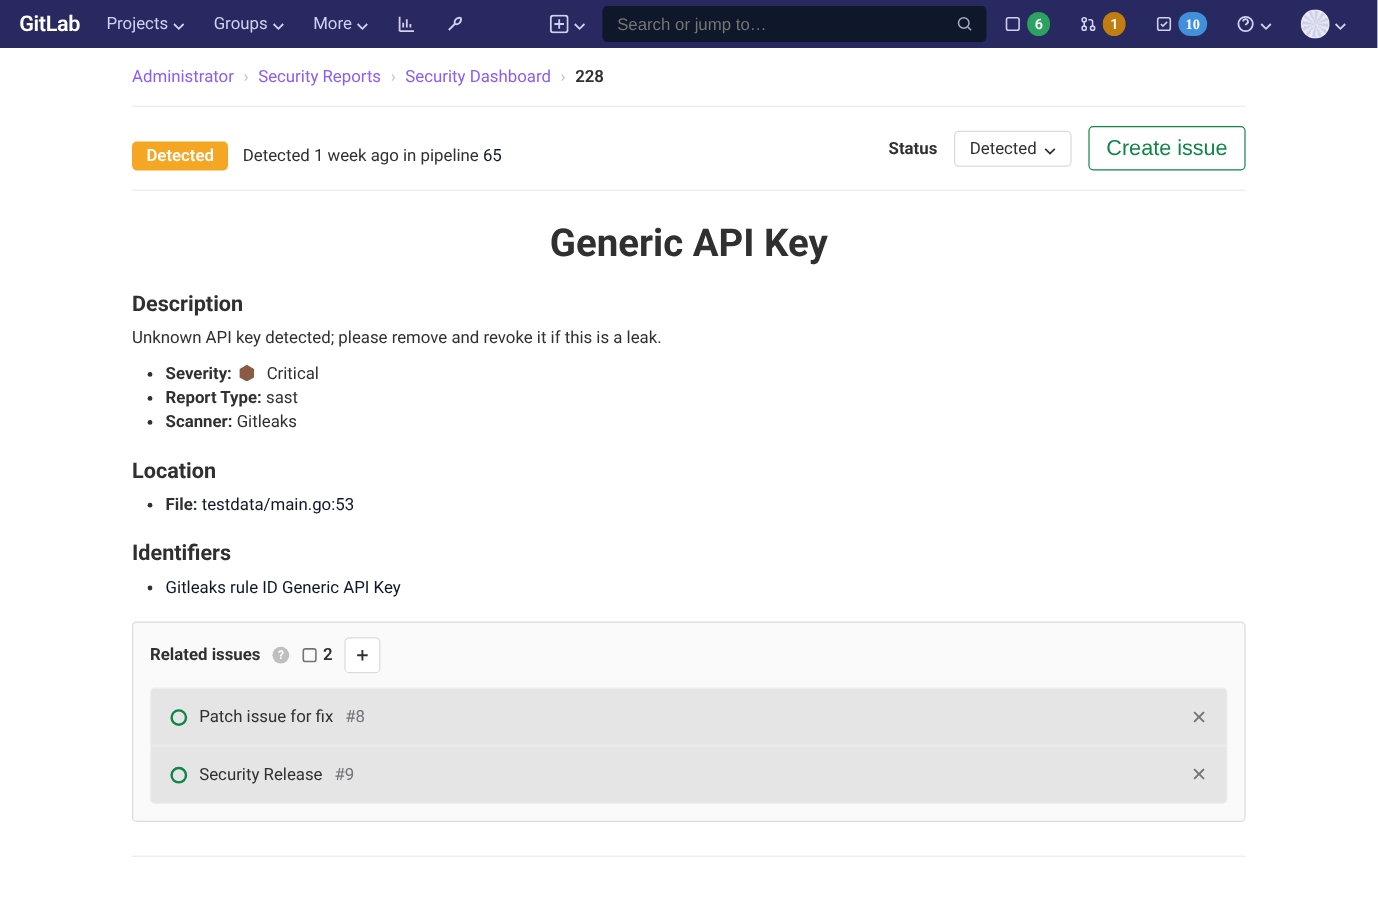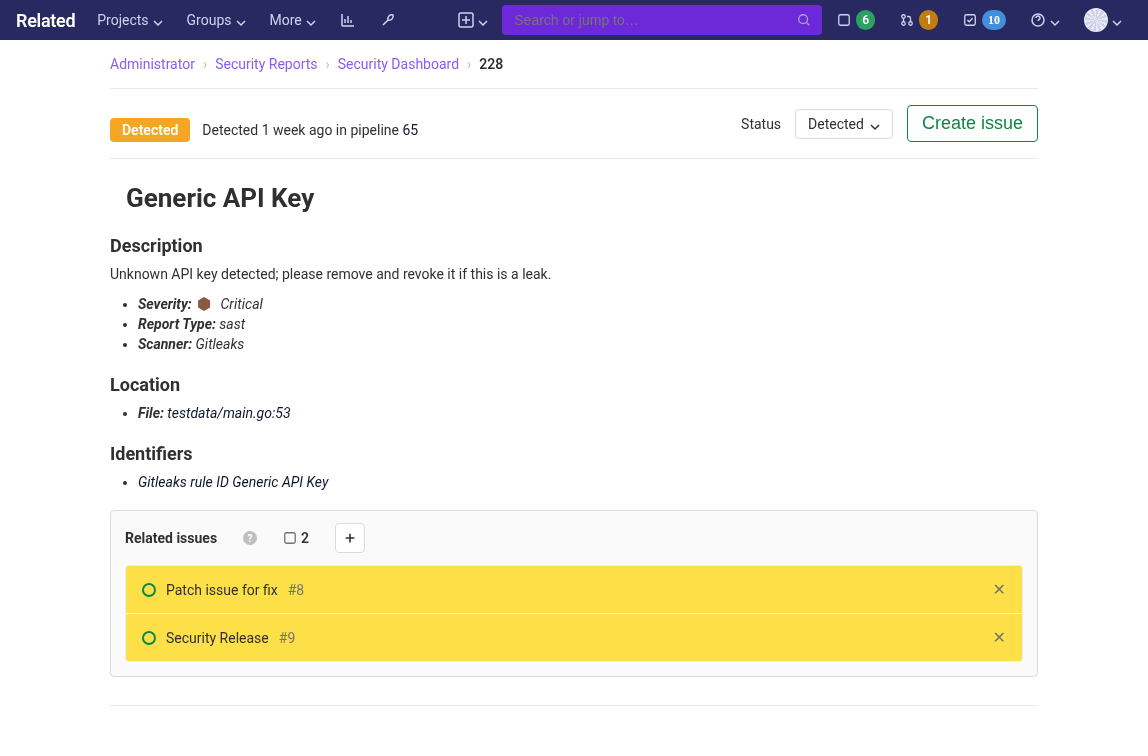--- a/index.html
+++ b/index.html
@@ -18,21 +18,21 @@
   }
   .brand { font-weight:600; font-size:18px; padding:0 8px; letter-spacing:-0.3px;}
   .nav-item {
     display:flex; align-items:center; gap:4px;
     padding:0 10px; height:32px;
     font-size:14px; color:#d1d1f0; cursor:pointer; border-radius:4px;
   }
   .nav-sep { flex:1; }
   .nav-icon { width:16px; height:16px; display:inline-flex; align-items:center; justify-content:center;}
   .nav-search {
-    background:#6d28d9;
+    background:#0f172a;
     height:30px; width:320px;
     border-radius:4px;
     display:flex; align-items:center;
     padding:0 10px;
     color:#a6a6c5;
     gap:8px;
   }
   .nav-search input{
     background:transparent; border:none; outline:none; color:#fff;
     font-size:14px; flex:1;
@@ -69,60 +69,60 @@
     padding:16px 0;
     border-bottom:1px solid #eaeaea;
     gap:16px;
   }
   .status-left{ display:flex; align-items:center; gap:12px; flex-wrap:wrap;}
   .pill{
     background:#f5a623; color:#fff; font-weight:600;
     padding:4px 12px; border-radius:4px; font-size:14px;
   }
   .status-right{ display:flex; align-items:center; gap:14px;}
-  .status-label{ font-weight:400;}
+  .status-label{ font-weight:700;}
   .select-btn{
     border:1px solid #dbdbdb; border-radius:4px; background:#fff;
     padding:6px 12px; display:flex; align-items:center; gap:6px;
     cursor:pointer; font-size:14px;
   }
   .btn-outline-green{
     border:1px solid #108548; color:#108548; background:#fff;
     border-radius:4px; padding:7px 14px; font-size:18px; font-weight:500; cursor:pointer;
   }
 
-  h1.title{ font-size:26px; font-weight:700; margin:24px 16px 8px;}
+  h1.title{ font-size:32px; font-weight:700; margin:24px 16px 8px;text-align:center;}
   h3.section{ font-size:18px; font-weight:700; margin:22px 0 10px;}
   p.desc{ margin:6px 0 14px; }
 
-  ul.bullets{ margin:4px 0 8px; padding-left:28px;font-style:italic;}
+  ul.bullets{ margin:4px 0 8px; padding-left:28px;}
   ul.bullets li{ margin:4px 0;}
   .sev-icon{ width:14px; height:14px; display:inline-block; vertical-align:-2px;
     background:#8a5a44; clip-path: polygon(50% 0,93% 25%,93% 75%,50% 100%,7% 75%,7% 25%);
     margin:0 6px 0 2px;}
 
   
   .panel{
     border:1px solid #dbdbdb; border-radius:4px; margin-top:20px;
     background:#fafafa;
   }
   .panel-header{
-    display:flex; align-items:center; gap:26px;
+    display:flex; align-items:center; gap:10px;
     padding:12px 14px;
   }
   .panel-header .count-box{
     display:flex; align-items:center; gap:4px; font-weight:600;
   }
   .add-btn{
     border:1px solid #dbdbdb; background:#fff; border-radius:4px;
     width:30px; height:30px; display:flex; align-items:center; justify-content:center;
     cursor:pointer; color:#303030;
   }
   .panel-body{
-    background:#fde047; margin:0 14px 14px; border:1px solid #eee; border-radius:4px;text-align:center;
+    background:#e5e5e5; margin:0 14px 14px; border:1px solid #eee; border-radius:4px;text-align:center;
   }
   .issue-row{
     display:flex; align-items:center; gap:10px;
     padding:14px 16px; border-bottom:1px solid #eee;
   }
   .issue-row:last-child{ border-bottom:none;}
   .open-circle{
     width:14px; height:14px; border:2px solid #108548; border-radius:50%;
   }
   .issue-ref{ color:#737278;}
@@ -134,21 +134,21 @@
   .help-circle{
     width:14px; height:14px; border-radius:50%; background:#bfbfbf; color:#fff;
     display:inline-flex; align-items:center; justify-content:center; font-size:10px; font-weight:700;
   }
   .link-icon{ width:14px; height:14px;}
 </style>
 </head>
 <body>
 
 <div class="navbar">
-  <div class="brand">Related</div>
+  <div class="brand">GitLab</div>
 
   <div class="nav-item">
     <span>Projects</span>
     <span class="chev"><svg viewBox="0 0 10 10">
           <path d="M1 3l4 4 4-4" stroke="#d1d1f0" stroke-width="1.5" fill="none"></path>
         </svg></span>
   </div>
   <div class="nav-item">
     <span>Groups</span>
     <span class="chev"><svg viewBox="0 0 10 10">

